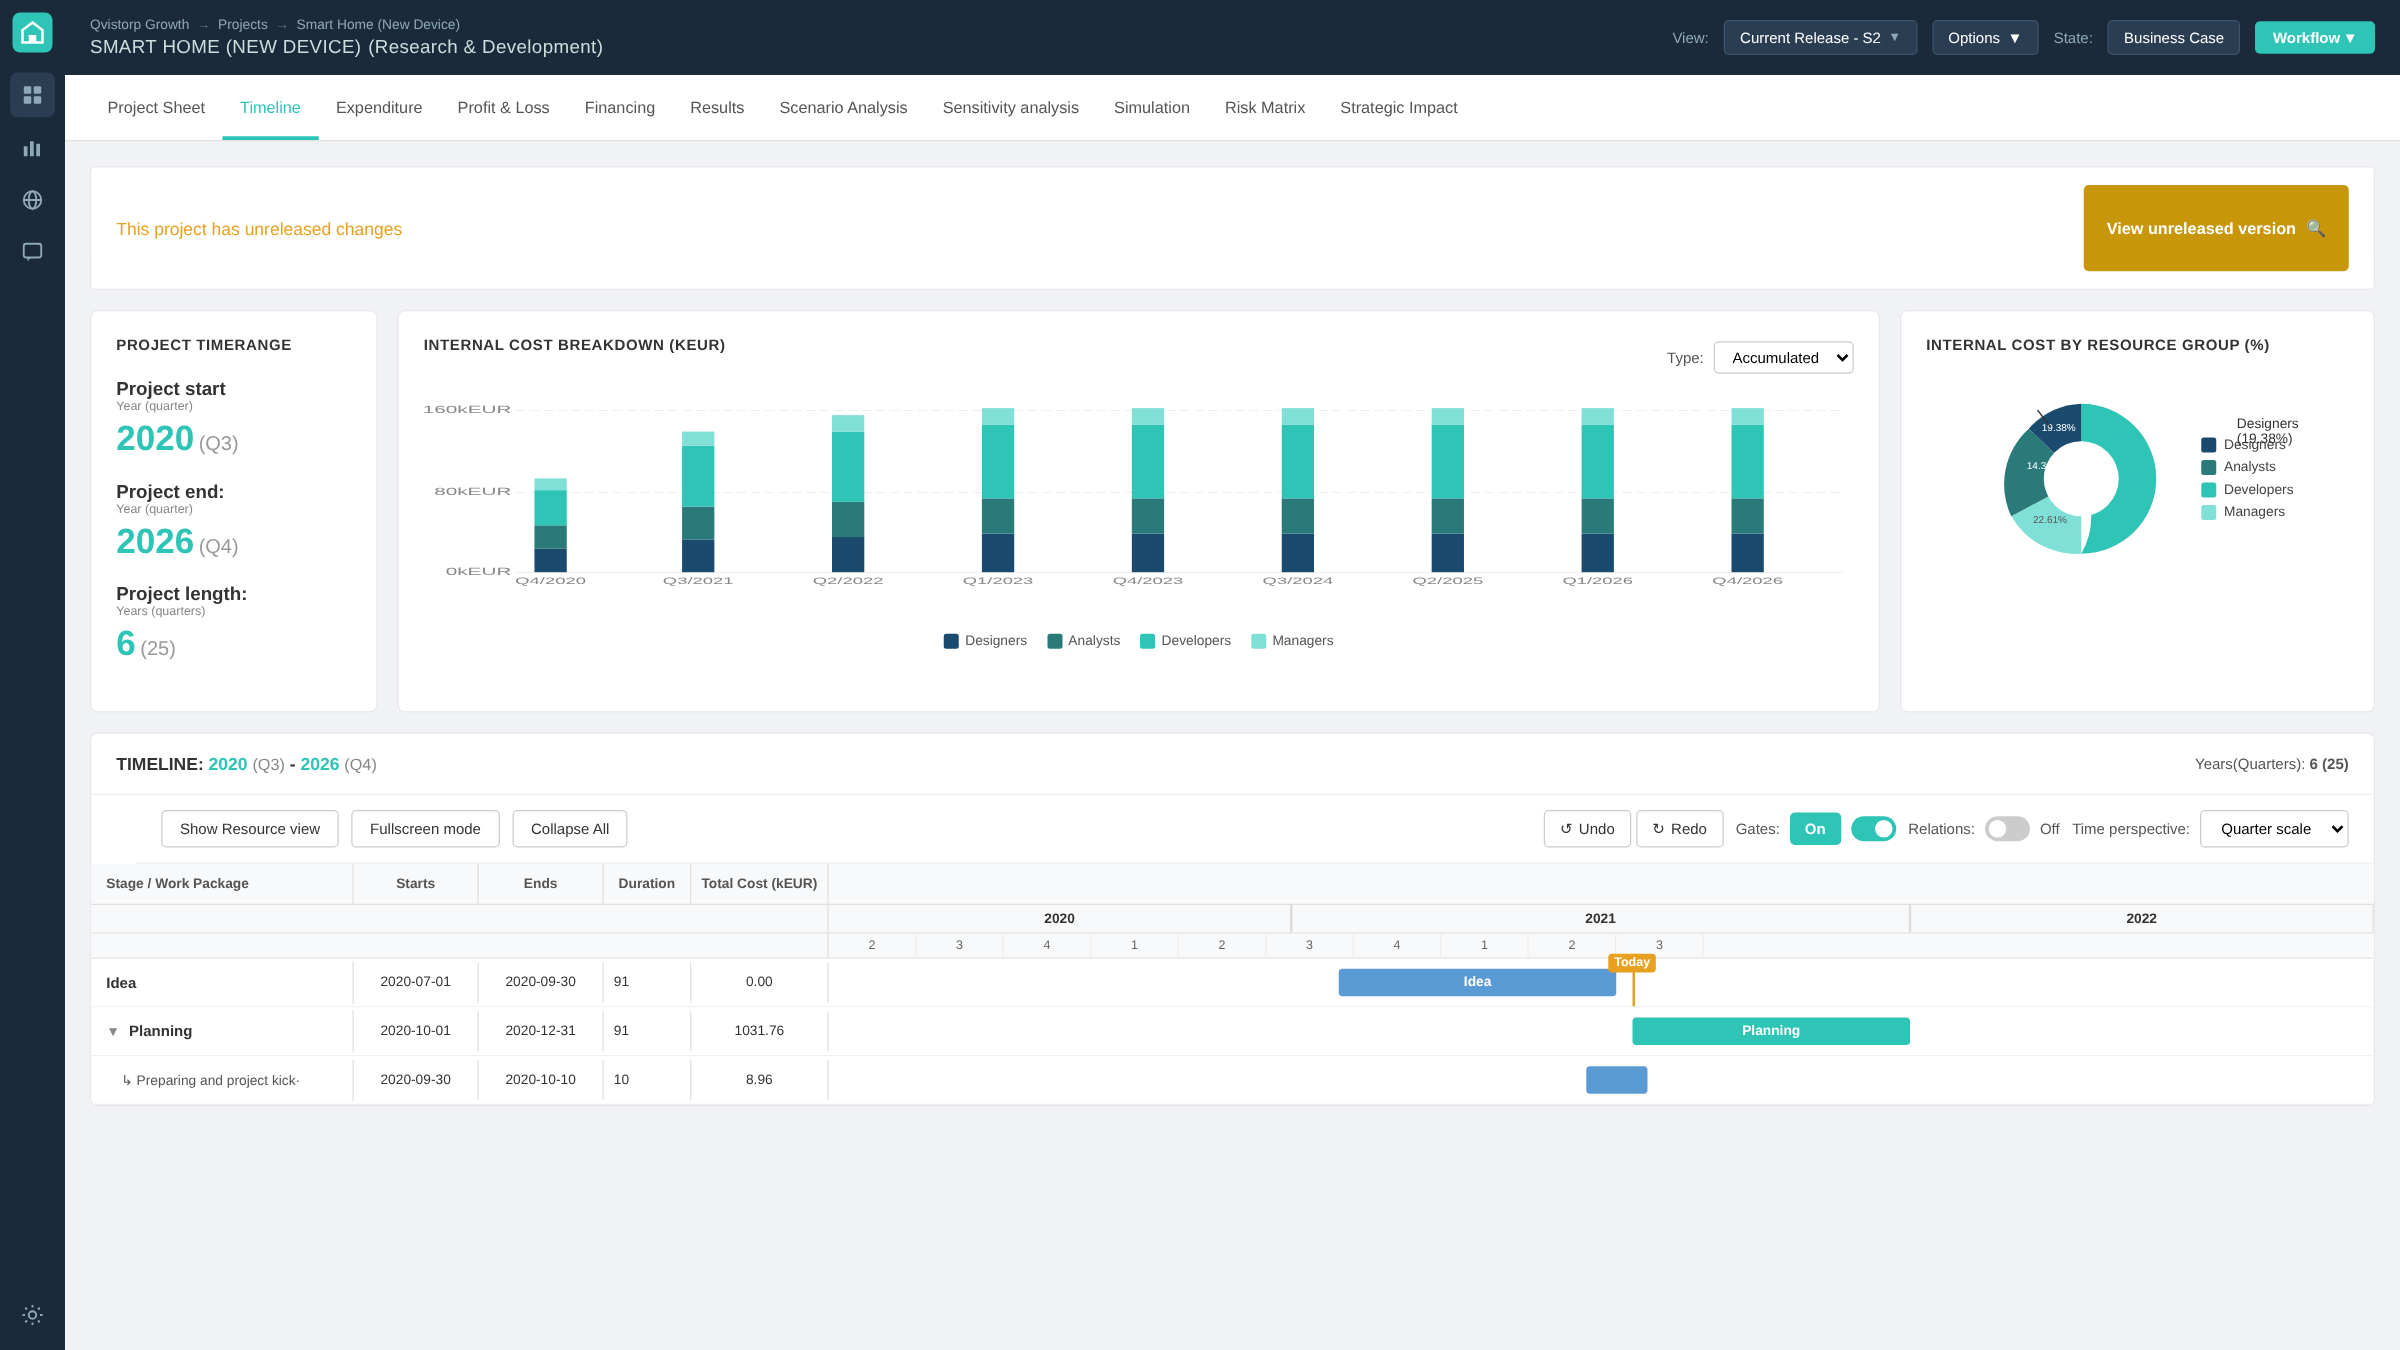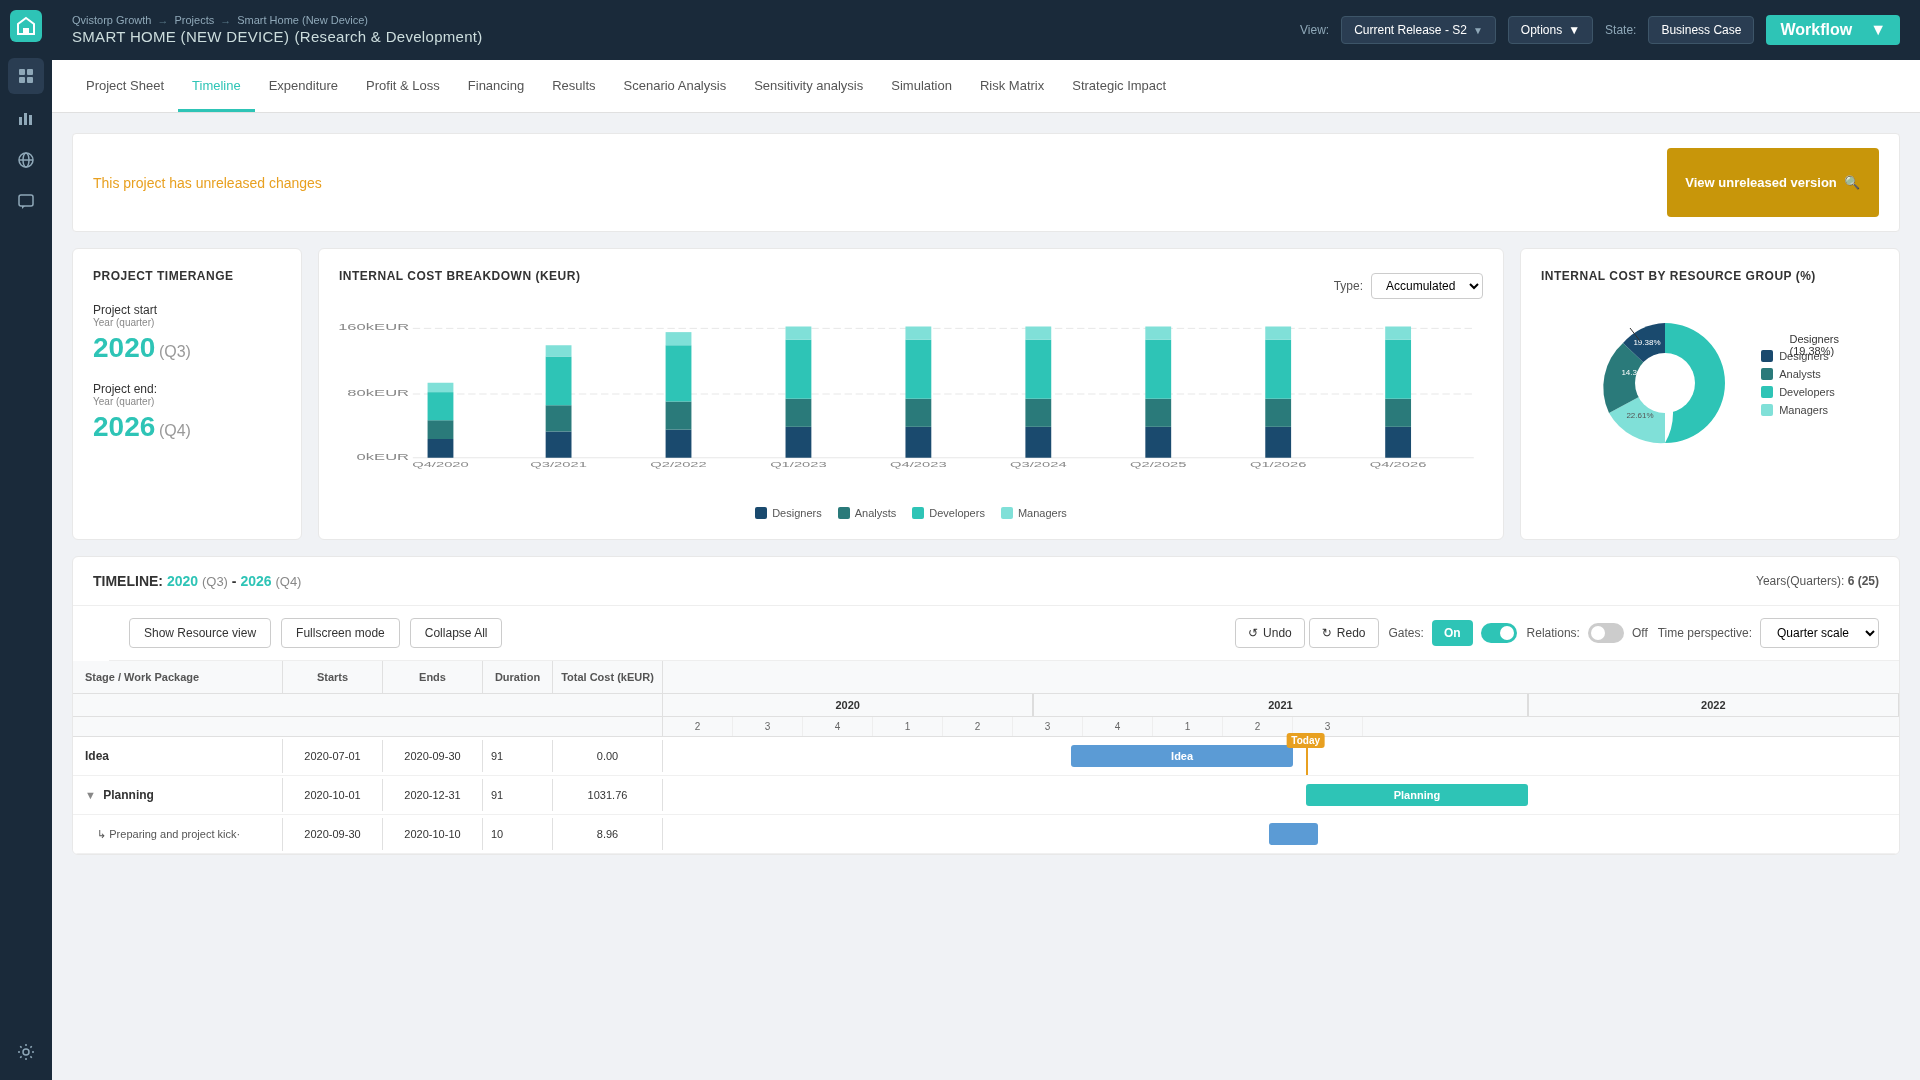--- a/index.html
+++ b/index.html
@@ -19,21 +19,21 @@
     .topbar-left { display: flex; flex-direction: column; }
     .breadcrumb { font-size: 11px; color: #8fa8b8; display: flex; align-items: center; gap: 6px; }
     .breadcrumb-sep { color: #5a7a8a; }
     .topbar-title { font-size: 18px; font-weight: 700; color: #fff; letter-spacing: 0.3px; }
     .topbar-title span { font-weight: 400; font-size: 15px; color: #cdd; }
     .topbar-right { display: flex; align-items: center; gap: 12px; }
     .view-label { color: #8fa8b8; font-size: 12px; }
     .state-label { color: #8fa8b8; font-size: 12px; }
     .dropdown-btn { background: #2a3d52; border: 1px solid #3d5568; color: #fff; padding: 6px 12px; border-radius: 4px; font-size: 12px; cursor: pointer; display: flex; align-items: center; gap: 6px; }
     .dropdown-btn .arrow { font-size: 10px; color: #8fa8b8; }
-    .workflow-btn { background: #2ec4b6; color: #fff; padding: 6px 14px; border-radius: 4px; font-size: 16px; font-weight: 600; cursor: pointer; border: none; display: flex; align-items: center; gap: 18px; }
+    .workflow-btn { background: #2ec4b6; color: #fff; padding: 6px 14px; border-radius: 4px; font-size: 12px; font-weight: 600; cursor: pointer; border: none; display: flex; align-items: center; gap: 2px; }
     .options-btn { background: #2a3d52; border: 1px solid #3d5568; color: #fff; padding: 6px 12px; border-radius: 4px; font-size: 12px; cursor: pointer; display: flex; align-items: center; gap: 6px; }
 
     
     .nav-tabs { background: #fff; padding: 0 20px; display: flex; align-items: center; border-bottom: 1px solid #e0e0e0; flex-shrink: 0; }
     .nav-tab { padding: 18px 14px 16px; font-size: 13px; color: #555; cursor: pointer; border-bottom: 3px solid transparent; white-space: nowrap; }
     .nav-tab.active { color: #2ec4b6; border-bottom-color: #2ec4b6; font-weight: 500; }
 
     
     .content { flex: 1; overflow-y: auto; padding: 20px; display: flex; flex-direction: column; gap: 16px; }
 
@@ -42,21 +42,21 @@
     .alert-text { color: #e8a020; font-size: 14px; font-weight: 500; }
     .view-unreleased-btn { background: #c8960a; color: #fff; padding: 27px 18px; border-radius: 4px; font-size: 13px; font-weight: 600; cursor: pointer; border: none; display: flex; align-items: center; gap: 8px; }
 
     
     .cards-row { display: flex; gap: 16px; }
 
     
     .timerange-card { background: #fff; border-radius: 6px; padding: 20px; width: 230px; flex-shrink: 0; border: 1px solid #e8e8e8; }
     .card-title { font-size: 12px; font-weight: 700; color: #333; letter-spacing: 0.5px; margin-bottom: 20px; }
     .timerange-item { margin-bottom: 18px; }
-    .timerange-label { font-size: 12px; font-weight: 400; color: #333; }
+    .timerange-label { font-size: 15px; font-weight: 700; color: #333; }
     .timerange-sub { font-size: 10px; color: #888; margin-bottom: 4px; }
     .timerange-value { font-size: 28px; font-weight: 700; color: #2ec4b6; display: inline; }
     .timerange-quarter { font-size: 16px; color: #999; font-weight: 400; }
 
     
     .cost-breakdown-card { background: #fff; border-radius: 6px; padding: 20px; flex: 1; border: 1px solid #e8e8e8; }
     .chart-header { display: flex; align-items: center; justify-content: space-between; margin-bottom: 16px; }
     .type-selector { display: flex; align-items: center; gap: 8px; font-size: 12px; color: #555; }
     .type-dropdown { background: #fff; border: 1px solid #ccc; padding: 4px 10px; border-radius: 4px; font-size: 12px; cursor: pointer; }
 
@@ -249,20 +249,26 @@
           <div class="timerange-sub">Year (quarter)</div>
           <span class="timerange-value">2020</span>
           <span class="timerange-quarter">(Q3)</span>
         </div>
         <div class="timerange-item">
           <div class="timerange-label">Project end:</div>
           <div class="timerange-sub">Year (quarter)</div>
           <span class="timerange-value">2026</span>
           <span class="timerange-quarter">(Q4)</span>
         </div>
+        <div class="timerange-item">
+          <div class="timerange-label">Project length:</div>
+          <div class="timerange-sub">Years (quarters)</div>
+          <span class="timerange-value">6</span>
+          <span class="timerange-quarter">(25)</span>
+        </div>
       </div>
 
       <div class="cost-breakdown-card">
         <div class="chart-header">
           <div class="card-title">INTERNAL COST BREAKDOWN (KEUR)</div>
           <div class="type-selector">
             <span>Type:</span>
             <select class="type-dropdown">
               <option>Accumulated</option>
             </select>

